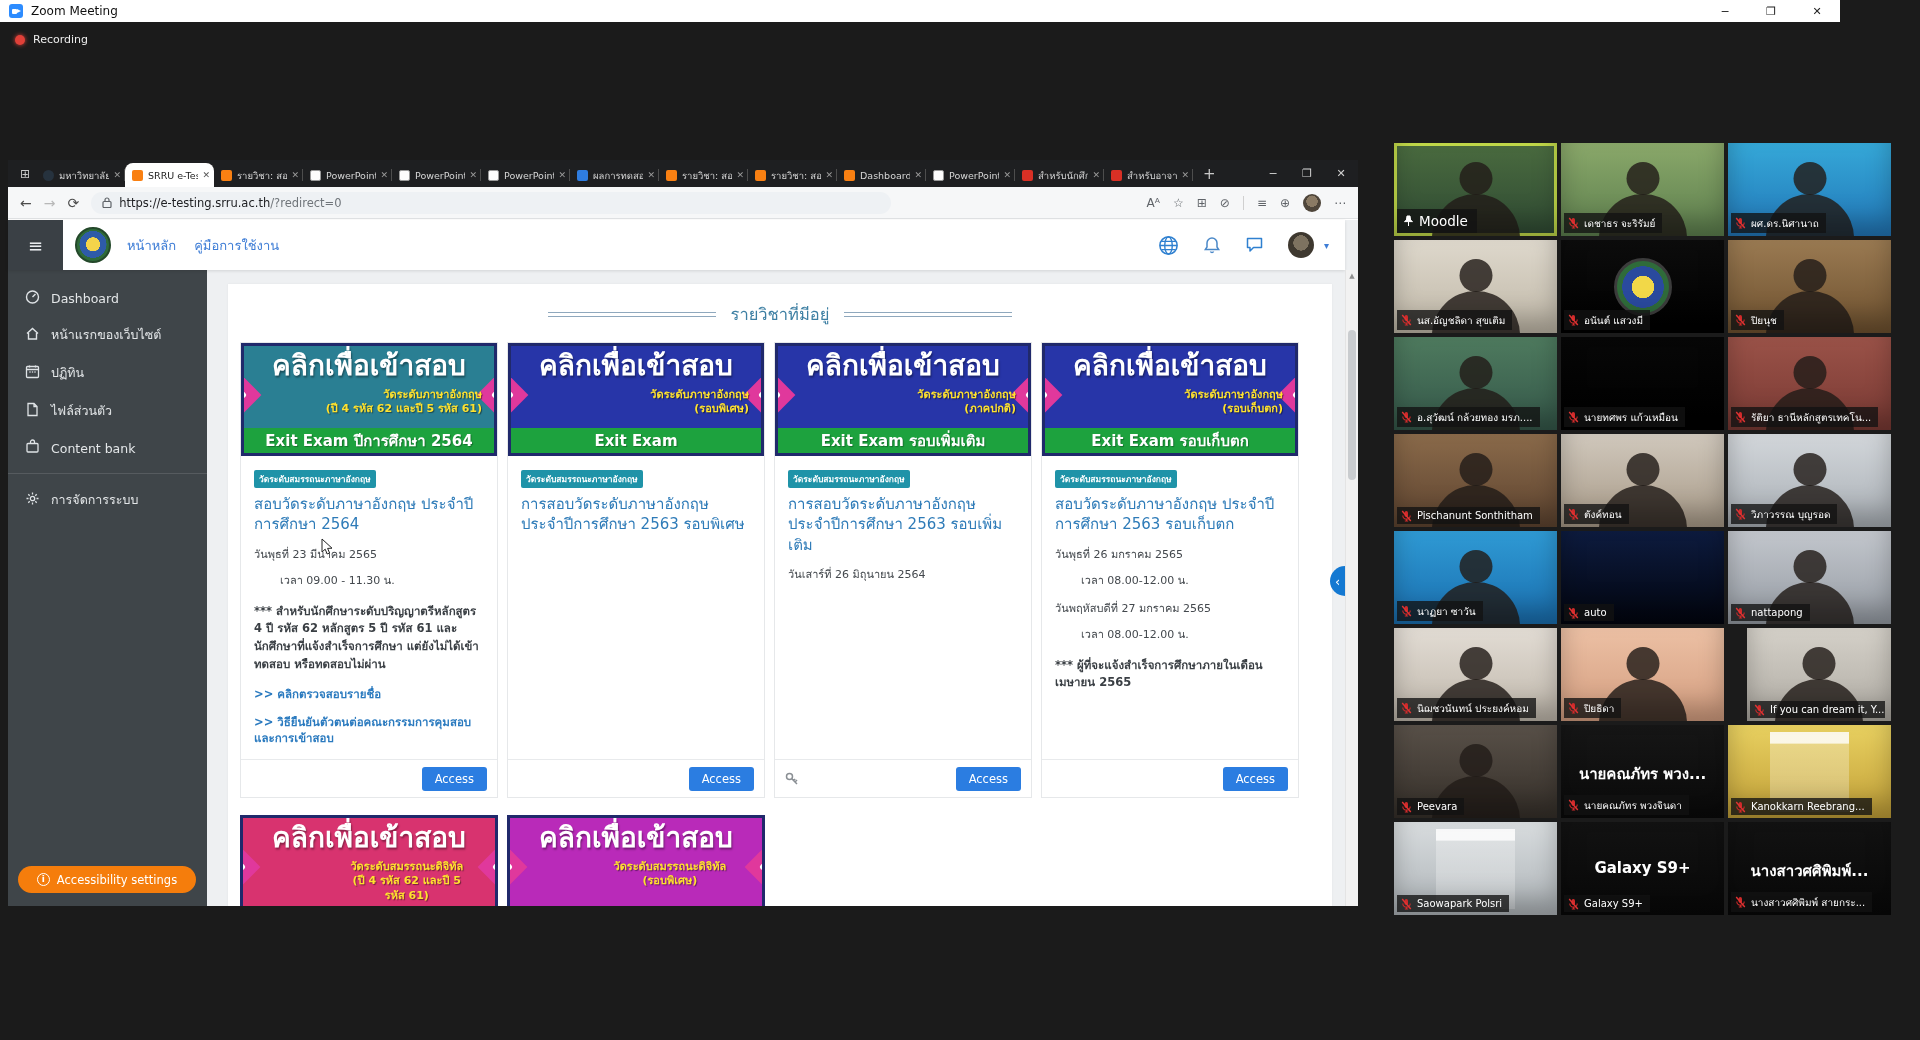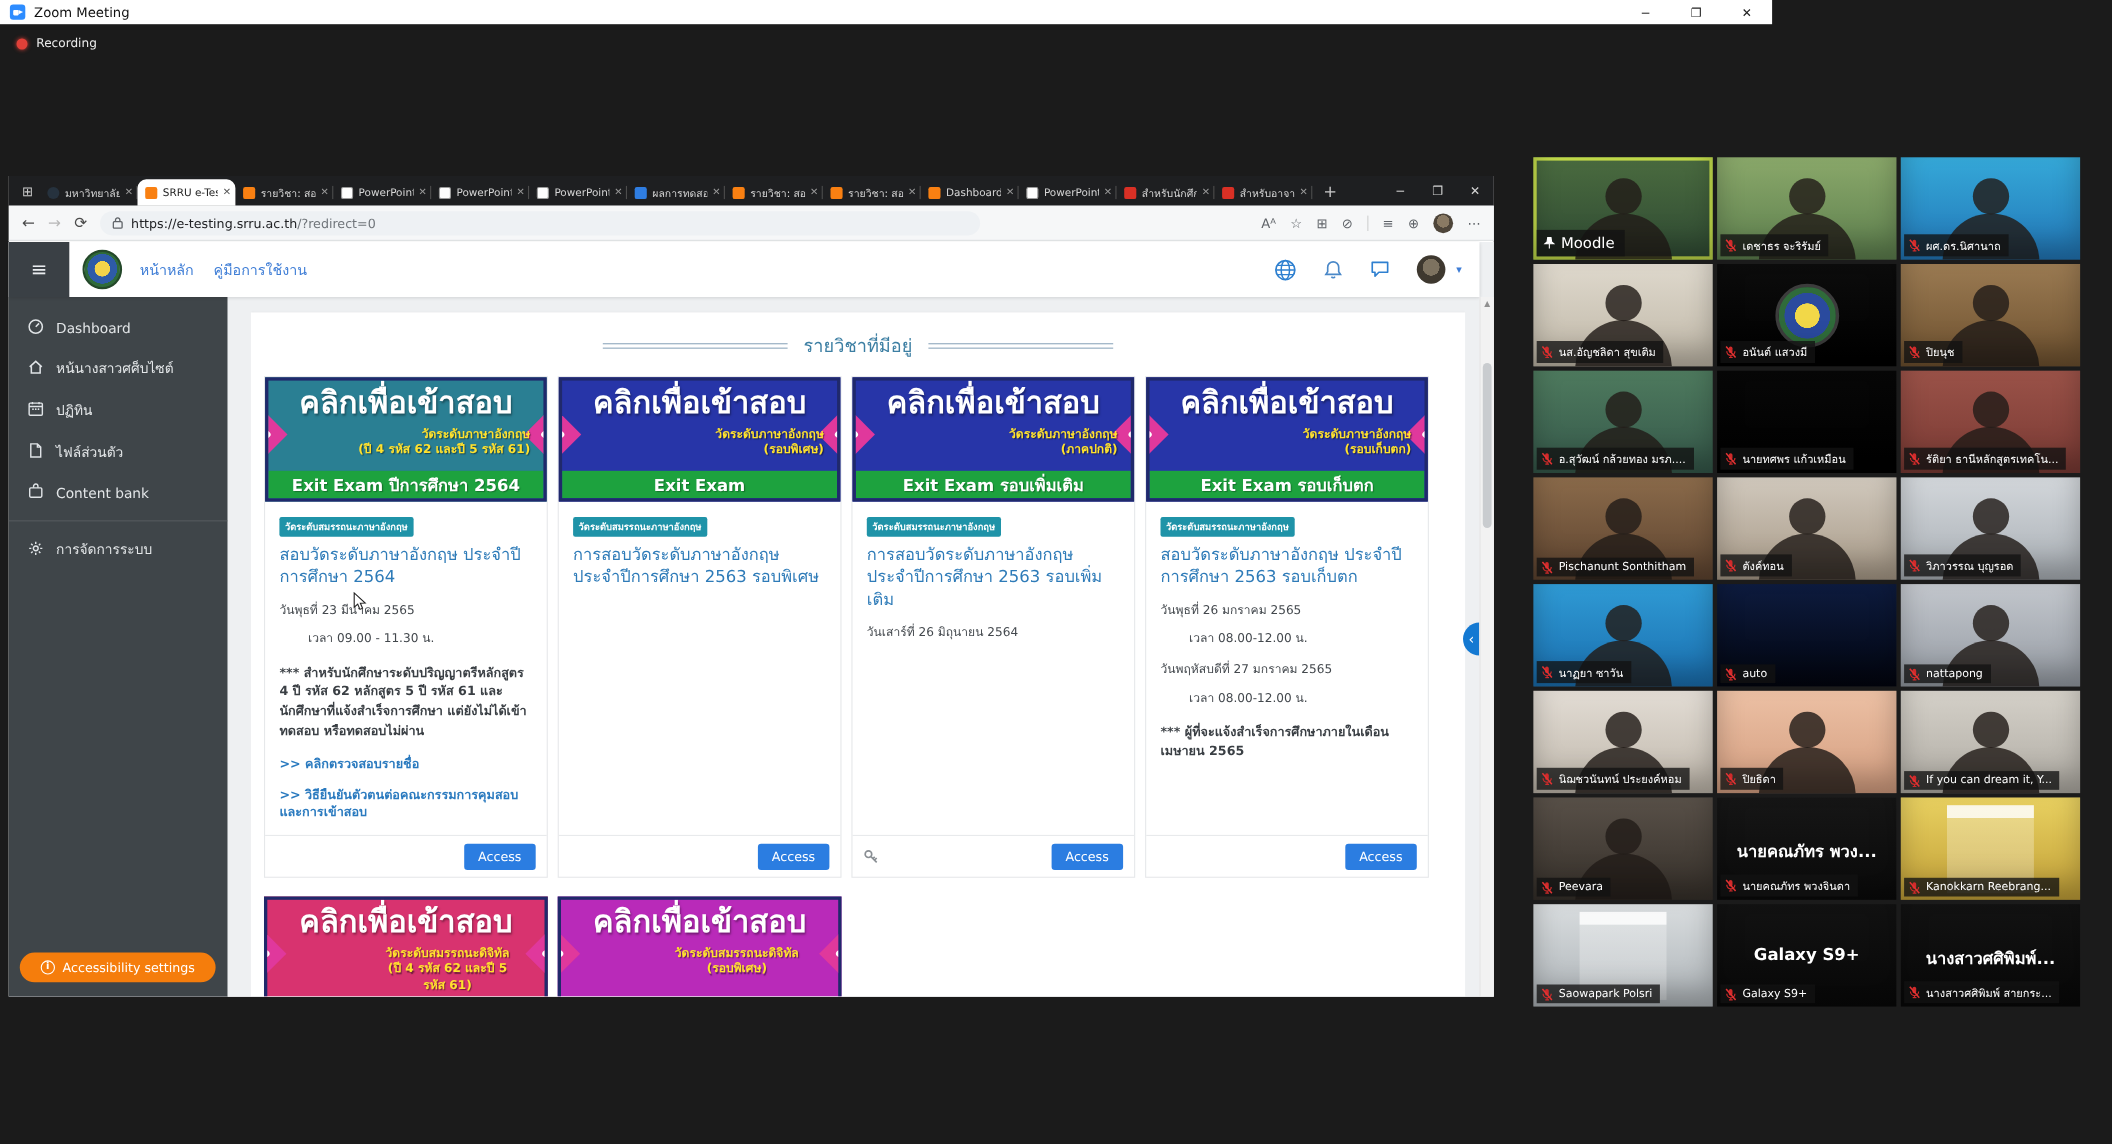--- a/index.html
+++ b/index.html
@@ -1,20 +1,20 @@
 <!DOCTYPE html>
 <html><head>
 <meta charset="utf-8">
 <style>
   * { margin:0; padding:0; box-sizing:border-box; }
   html,body { width:1920px; height:1040px; overflow:hidden; }
   body { background:#1b1b1b; font-family:"DejaVu Sans","Liberation Sans",sans-serif; position:relative; }
 
   
-  .titlebar { position:absolute; left:0; top:0; width:1611px; height:22px; background:#ffffff; display:flex; align-items:center; z-index:50; }
+  .titlebar { position:absolute; left:0; top:0; width:1840px; height:22px; background:#ffffff; display:flex; align-items:center; z-index:50; }
   .zoom-logo { width:14px; height:14px; border-radius:3px; background:#2d8cff; margin-left:9px; position:relative; flex:none; }
   .zoom-logo::after { content:""; position:absolute; left:3px; top:4.5px; width:5px; height:5px; background:#fff; border-radius:1px; }
   .zoom-logo::before { content:""; position:absolute; right:2.5px; top:4.5px; border-left:4px solid #fff; border-top:2.5px solid transparent; border-bottom:2.5px solid transparent; }
   .title-text { font-size:12px; color:#101010; margin-left:8px; }
   .tb-controls { margin-left:auto; display:flex; height:100%; }
   .tb-btn { width:46px; height:100%; display:flex; align-items:center; justify-content:center; font-size:11px; color:#222; }
 
   .recording { position:absolute; left:15px; top:33px; display:flex; align-items:center; gap:8px; color:#ededed; font-size:11px; }
   .rec-dot { width:10px; height:10px; border-radius:50%; background:#e04038; box-shadow:0 0 4px #e04038; }
 
@@ -275,21 +275,21 @@
     <span><svg width="15" height="15" viewBox="0 0 15 15">
                   <circle cx="7.5" cy="8" r="6" fill="none" stroke="#dfe3e6" stroke-width="1.4"></circle>
                   <path d="M7.5 8 L10.5 5" stroke="#dfe3e6" stroke-width="1.4"></path>
                 </svg></span>
     <span>Dashboard</span>
   </div>
             <div class="side-item">
     <span><svg width="15" height="15" viewBox="0 0 15 15">
                   <path d="M2 7.5 L7.5 2.5 L13 7.5 M3.5 7 V13 h8 V7" fill="none" stroke="#dfe3e6" stroke-width="1.4"></path>
                 </svg></span>
-    <span>หน้นางสาวศศ็บไซต์</span>
+    <span>หน้าแรกของเว็บไซต์</span>
   </div>
             <div class="side-item">
     <span><svg width="15" height="15" viewBox="0 0 15 15">
                   <rect x="1.5" y="2.5" width="12" height="11" rx="1" fill="none" stroke="#dfe3e6" stroke-width="1.3"></rect>
                   <path d="M1.5 5.5 h12 M4.5 1.5 v2 M10.5 1.5 v2" stroke="#dfe3e6" stroke-width="1.3"></path>
                   <circle cx="5" cy="8" r=".8" fill="#dfe3e6"></circle>
                   <circle cx="7.5" cy="8" r=".8" fill="#dfe3e6"></circle>
                   <circle cx="10" cy="8" r=".8" fill="#dfe3e6"></circle>
                 </svg></span>
     <span>ปฏิทิน</span>
@@ -685,21 +685,21 @@
     <div class="plate">
 
       <svg class="mic" width="11" height="12" viewBox="0 0 11 12">
           <rect x="3.6" y="1" width="3.4" height="6" rx="1.7" fill="#d02a2a"></rect>
           <path d="M1.8 5.4 a3.7 3.7 0 0 0 7.4 0 M5.5 9.1 V11 M3.8 11 h3.4" fill="none" stroke="#d02a2a" stroke-width="1.1"></path>
           <line x1="1.2" y1="1" x2="9.8" y2="11" stroke="#e23333" stroke-width="1.4"></line>
         </svg>
       <span>ปิยธิดา</span>
     </div>
   </div>
-    <div class="tile" style="background: linear-gradient(rgb(212, 208, 200), rgb(176, 172, 164));">
+    <div class="tile" style="background: linear-gradient(rgb(212, 208, 200), rgb(176, 172, 164)); margin-left: 19px;">
     <div class="person"></div>
 
     <div class="plate">
 
       <svg class="mic" width="11" height="12" viewBox="0 0 11 12">
           <rect x="3.6" y="1" width="3.4" height="6" rx="1.7" fill="#d02a2a"></rect>
           <path d="M1.8 5.4 a3.7 3.7 0 0 0 7.4 0 M5.5 9.1 V11 M3.8 11 h3.4" fill="none" stroke="#d02a2a" stroke-width="1.1"></path>
           <line x1="1.2" y1="1" x2="9.8" y2="11" stroke="#e23333" stroke-width="1.4"></line>
         </svg>
       <span>If you can dream it, Y...</span>

